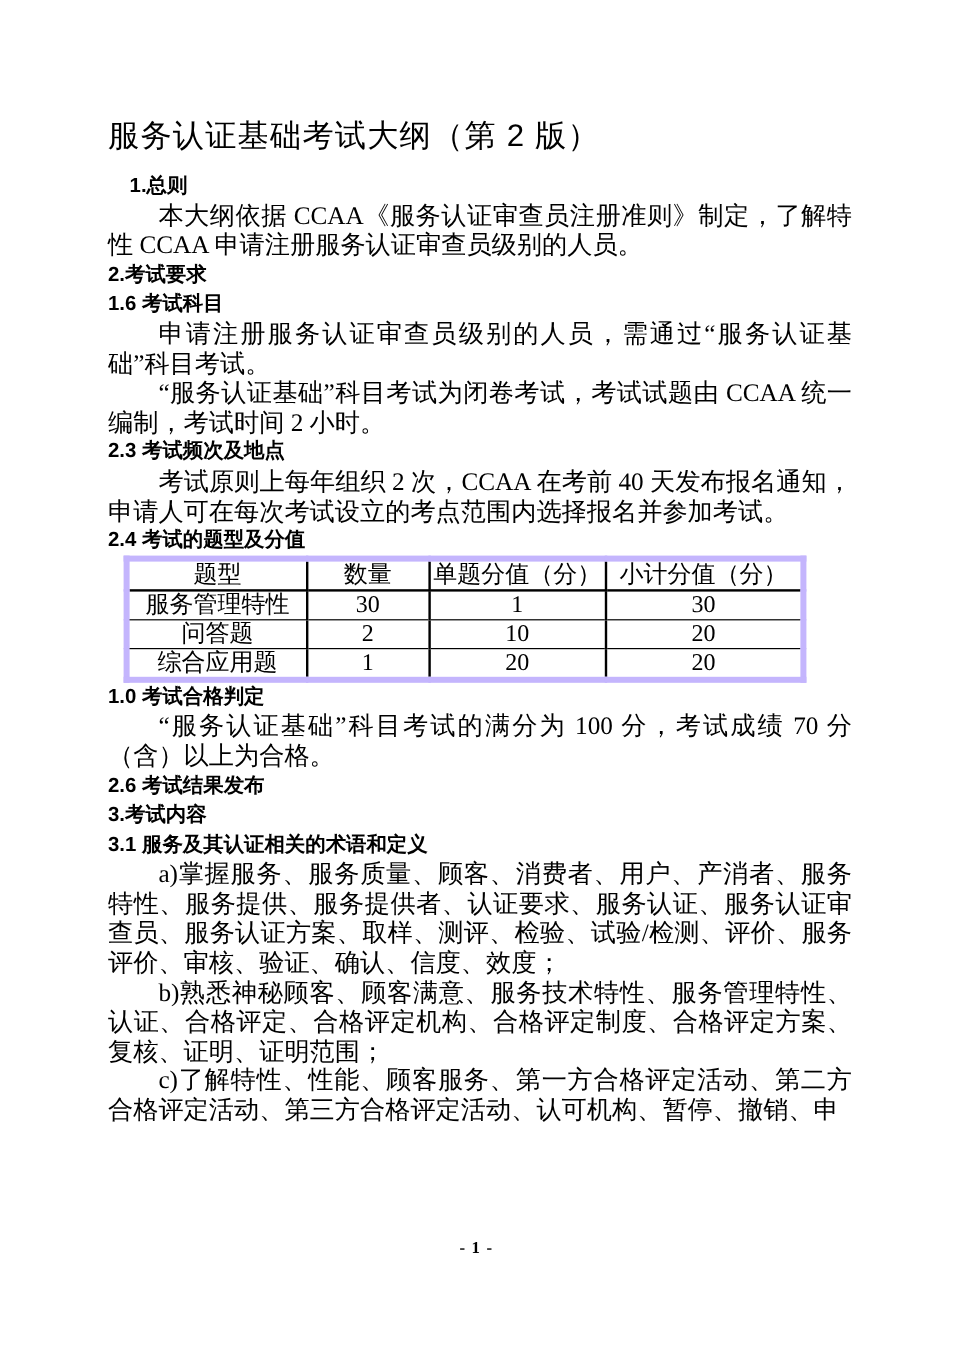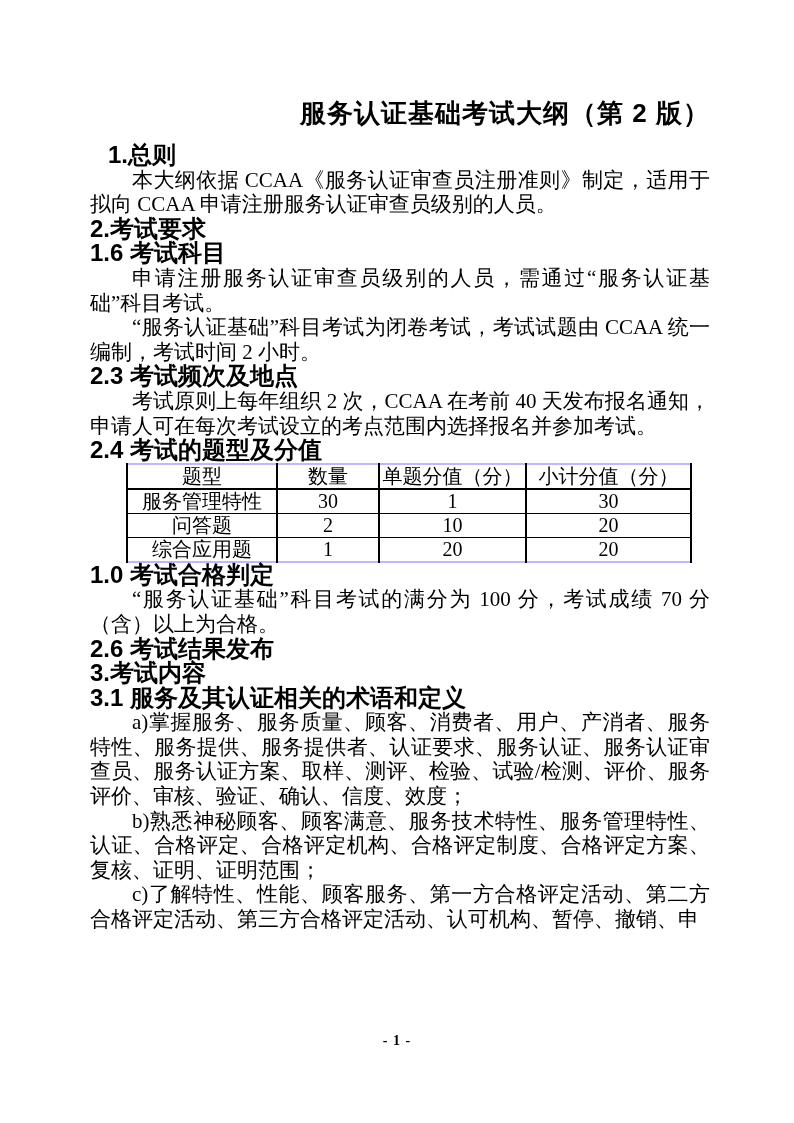--- a/index.html
+++ b/index.html
@@ -20,50 +20,50 @@
   .content {
     position: absolute;
     left: 90px;
     top: 96px;
     width: 620px;
   }
   .doc-title {
     margin: 0 0 13px 0;
     font-family: "Liberation Sans", "DejaVu Sans", sans-serif;
     font-size: 26px;
-    font-weight: bold;
+    font-weight: normal;
     line-height: 34px;
-    text-align: right;
+    text-align: left;
     letter-spacing: 1px;
   }
   .heading {
     margin: 0;
     font-family: "Liberation Sans", "DejaVu Sans", sans-serif;
-    font-size: 24px;
+    font-size: 17px;
     font-weight: bold;
     line-height: 24.6px;
   }
   .heading.indent-first {
     padding-left: 18px;
   }
   .para {
     margin: 0;
     font-size: 21px;
     line-height: 24.6px;
     text-indent: 2em;
     text-align: justify;
     text-align-last: left;
     text-justify: inter-character;
   }
   table.score-table {
     border-collapse: collapse;
     table-layout: fixed;
     width: 564px;
-    margin: 0 0 0 36px;
-    border: 2px solid #c4b5fd;
+    margin: 0 0 0 13px;
+    border: 5px solid #c4b5fd;
   }
   .score-table th, .score-table td {
     border-left: 2px solid #000000;
     border-right: 2px solid #000000;
     border-top: 1px solid #000000;
     border-bottom: 1px solid #000000;
     height: 23px;
     padding: 0;
     font-size: 20px;
     font-weight: normal;
@@ -89,21 +89,21 @@
 </style>
 </head>
 <body>
 
 <div class="page">
   <div class="content">
 
     <h1 class="doc-title">服务认证基础考试大纲（第 2 版）</h1>
 
     <h2 class="heading indent-first">1.总则</h2>
-    <p class="para">本大纲依据 CCAA《服务认证审查员注册准则》制定，适用于拟向 CCAA 申请注册服务认证审查员级别的人员。</p>
+    <p class="para">本大纲依据 CCAA《服务认证审查员注册准则》制定，了解特性 CCAA 申请注册服务认证审查员级别的人员。</p>
 
     <h2 class="heading">2.考试要求</h2>
 
     <h2 class="heading">1.6 考试科目</h2>
     <p class="para">申请注册服务认证审查员级别的人员，需通过“服务认证基础”科目考试。</p>
 
     <p class="para">“服务认证基础”科目考试为闭卷考试，考试试题由 CCAA 统一编制，考试时间 2 小时。</p>
 
     <h2 class="heading">2.3 考试频次及地点</h2>
     <p class="para">考试原则上每年组织 2 次，CCAA 在考前 40 天发布报名通知，申请人可在每次考试设立的考点范围内选择报名并参加考试。</p>

